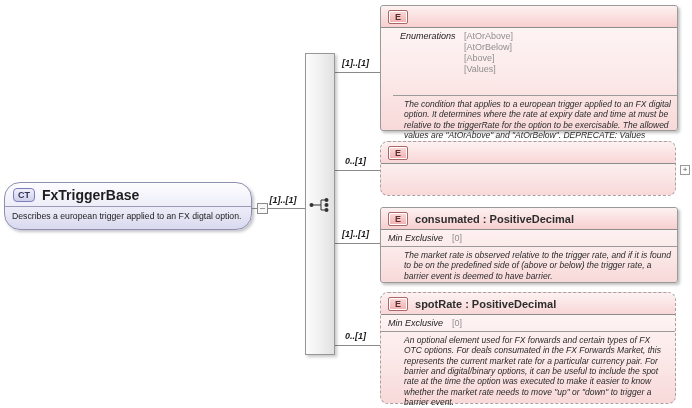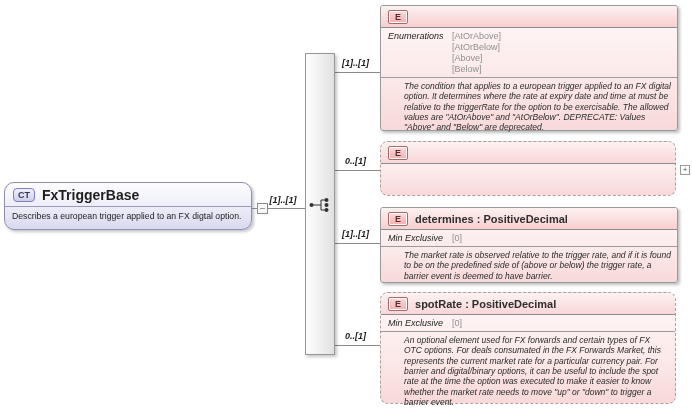--- a/index.html
+++ b/index.html
@@ -29,21 +29,21 @@
     color: #1a1a1a;
     white-space: nowrap;
   }
 
   
   .ct-node {
     position: absolute;
     left: 4px; top: 182px;
     width: 248px; height: 48px;
     border: 1px solid #8e8eae;
-    border-radius: 10px;
+    border-radius: 16px;
     background: linear-gradient(180deg, #fdfdff 0%, #ececf8 55%, #d9d9ef 100%);
     box-shadow: 2px 2px 3px rgba(110,110,130,0.40);
   }
   .ct-header {
     display: flex;
     align-items: center;
     gap: 7px;
     padding: 4px 8px 3px 8px;
     border-bottom: 1px solid #9a9ab8;
   }
@@ -222,43 +222,43 @@
     <circle cx="3.5" cy="8" r="2" fill="#333333"></circle>
     <circle cx="18.5" cy="3" r="2" fill="#333333"></circle>
     <circle cx="18.5" cy="8" r="2" fill="#333333"></circle>
     <circle cx="18.5" cy="13" r="2" fill="#333333"></circle>
   </svg>
 
   <div class="el-box" style="top:5px; height:126px;">
     <div class="el-header">
       <span class="e-badge">E</span>
     </div>
-    <div class="facet-row" style="border-bottom:1px solid #9b9b9b; padding-bottom:2px;">
+    <div class="facet-row" style="border-bottom:1px solid #9b9b9b; padding-bottom:20px;margin-left:12px;">
       <span class="facet-label">Enumerations</span>
       <span class="facet-values">
         <div>[AtOrAbove]</div>
         <div>[AtOrBelow]</div>
         <div>[Above]</div>
-        <div>[Below]</div>
+        <div>[Values]</div>
       </span>
     </div>
     <div class="el-doc">The condition that applies to a european trigger applied to an FX digital option. It determines where the rate at expiry date and time at must be relative to the triggerRate for the option to be exercisable. The allowed values are "AtOrAbove" and "AtOrBelow". DEPRECATE: Values "Above" and "Below" are deprecated.</div>
   </div>
 
   <div class="el-box optional" style="top:141px; height:55px;">
     <div class="el-header">
       <span class="e-badge">E</span>
     </div>
   </div>
   <div class="expand-btn">+</div>
 
   <div class="el-box" style="top:207px; height:76px;">
     <div class="el-header">
       <span class="e-badge">E</span>
-      <span class="el-title">determines : PositiveDecimal</span>
+      <span class="el-title">consumated : PositiveDecimal</span>
     </div>
     <div class="facet-row">
       <span class="facet-label">Min Exclusive</span>
       <span class="facet-values">[0]</span>
     </div>
     <div class="el-doc">The market rate is observed relative to the trigger rate, and if it is found to be on the predefined side of (above or below) the trigger rate, a barrier event is deemed to have barrier.</div>
   </div>
 
   <div class="el-box optional" style="top:292px; height:112px;">
     <div class="el-header">

